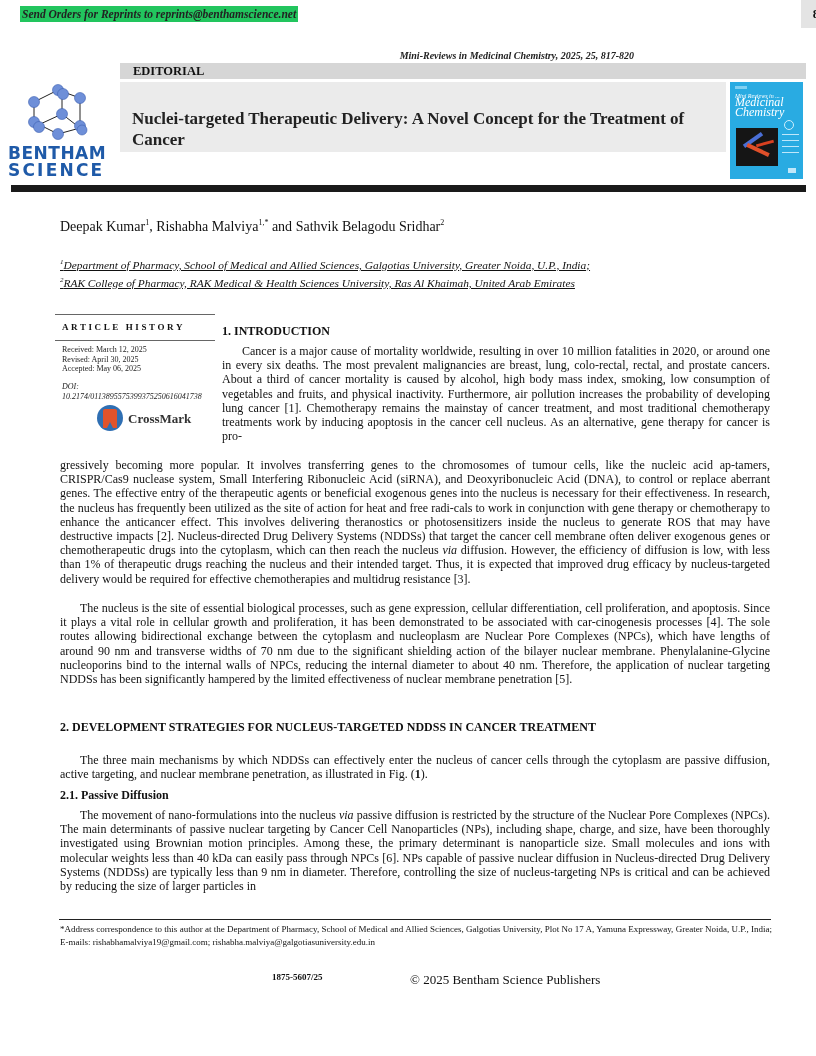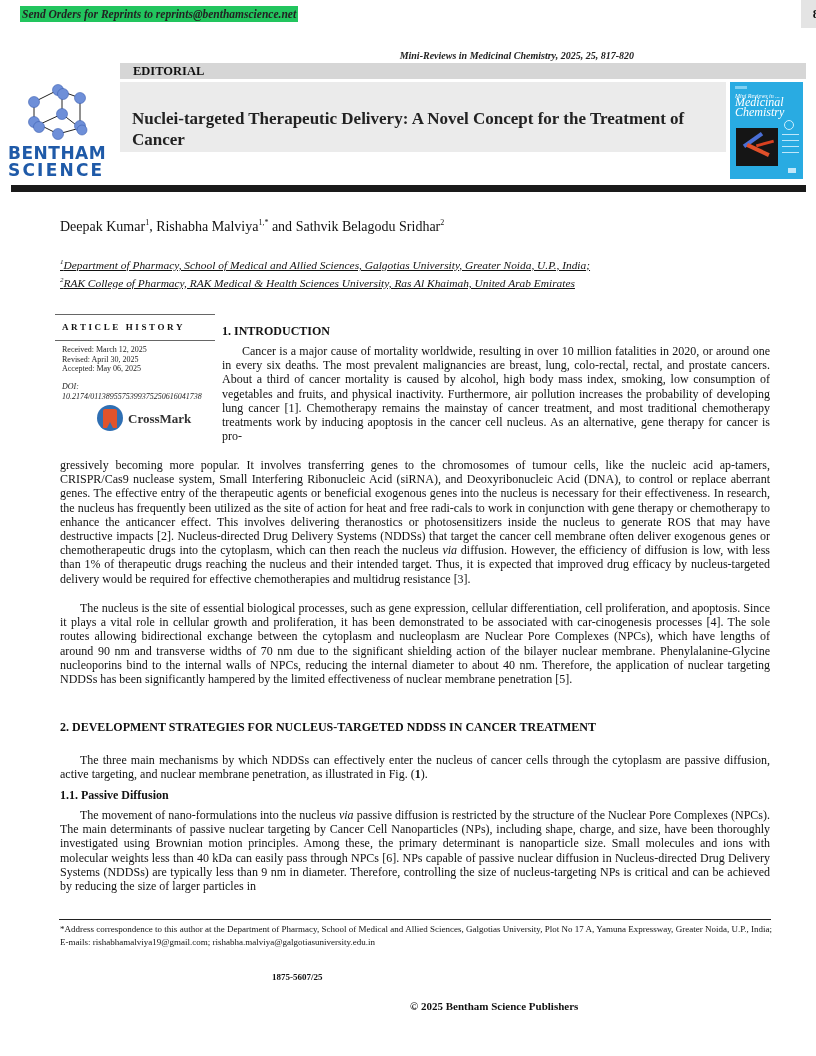--- a/index.html
+++ b/index.html
@@ -70,21 +70,21 @@
   .intro-p1b { left: 60px; top: 458px; width: 710px; }
   .p2 { left: 60px; top: 601px; width: 710px; text-indent: 20px; }
   .sec2-head { left: 60px; top: 720px; }
   .p3 { left: 60px; top: 742px; width: 710px; text-indent: 20px; margin-top: 11px; }
   .sec21-head { left: 60px; top: 788px; }
   .p4 { left: 60px; top: 808px; width: 710px; text-indent: 20px; }
 
   .foot-rule { left: 59px; top: 919px; width: 712px; height: 1px; background: #222; }
   .footnote { left: 60px; top: 923px; width: 712px; font-size: 9px; line-height: 13px; text-align: justify; }
   .issn { left: 272px; top: 972px; font-size: 9px; font-weight: bold; }
-  .copyright { left: 410px; top: 972px; font-size: 11px; font-weight: bold; margin-top: 28px; }
+  .copyright { left: 410px; top: 972px; font-size: 13px; font-weight: normal; }
 </style>
 </head>
 <body>
 
 <div class="abs reprint">Send Orders for Reprints to reprints@benthamscience.net</div>
 <div class="abs page-num">817</div>
 <div class="abs journal-line">Mini-Reviews in Medicinal Chemistry, 2025, 25, 817-820</div>
 
 <svg class="abs logo-svg" width="80" height="62" viewBox="0 0 80 62">
   <g stroke="#222" stroke-width="1" fill="none">
@@ -171,19 +171,19 @@
 </div>
 
 <div class="abs body-text h1 intro-head">1. INTRODUCTION</div>
 <div class="abs body-text intro-p1">Cancer is a major cause of mortality worldwide, resulting in over 10 million fatalities in 2020, or around one in every six deaths. The most prevalent malignancies are breast, lung, colo-rectal, rectal, and prostate cancers. About a third of cancer mortality is caused by alcohol, high body mass index, smoking, low consumption of vegetables and fruits, and physical inactivity. Furthermore, air pollution increases the probability of developing lung cancer [1]. Chemotherapy remains the mainstay of cancer treatment, and most traditional chemotherapy treatments work by inducing apoptosis in the cancer cell nucleus. As an alternative, gene therapy for cancer is pro-</div>
 <div class="abs body-text intro-p1b"><span>gressively becoming more popular. It involves transferring genes to the chromosomes of tumour cells, like the nucleic acid ap-tamers, CRISPR/Cas9 nuclease system, Small Interfering Ribonucleic Acid (siRNA), and Deoxyribonucleic Acid (DNA), to control or replace aberrant genes. The effective entry of the therapeutic agents or beneficial exogenous genes into the nucleus is necessary for their effectiveness. In research, the nucleus has frequently been utilized as the site of action for heat and free radi-cals to work in conjunction with gene therapy or chemotherapy to enhance the anticancer effect. This involves delivering theranostics or photosensitizers inside the nucleus to generate ROS that may have destructive impacts [2]. Nucleus-directed Drug Delivery Systems (NDDSs) that target the cancer cell membrane often deliver exogenous genes or chemotherapeutic drugs into the cytoplasm, which can then reach the nucleus </span><i>via</i><span> diffusion. However, the efficiency of diffusion is low, with less than 1% of therapeutic drugs reaching the nucleus and their intended target. Thus, it is expected that improved drug efficacy by nucleus-targeted delivery would be required for effective chemotherapies and multidrug resistance [3].</span></div>
 <div class="abs body-text p2">The nucleus is the site of essential biological processes, such as gene expression, cellular differentiation, cell proliferation, and apoptosis. Since it plays a vital role in cellular growth and proliferation, it has been demonstrated to be associated with car-cinogenesis processes [4]. The sole routes allowing bidirectional exchange between the cytoplasm and nucleoplasm are Nuclear Pore Complexes (NPCs), which have lengths of around 90 nm and transverse widths of 70 nm due to the significant shielding action of the bilayer nuclear membrane. Phenylalanine-Glycine nucleoporins bind to the internal walls of NPCs, reducing the internal diameter to about 40 nm. Therefore, the application of nuclear targeting NDDSs has been significantly hampered by the limited effectiveness of nuclear membrane penetration [5].</div>
 
 <div class="abs body-text h1 sec2-head">2. DEVELOPMENT STRATEGIES FOR NUCLEUS-TARGETED NDDSS IN CANCER TREATMENT</div>
 <div class="abs body-text p3"><span>The three main mechanisms by which NDDSs can effectively enter the nucleus of cancer cells through the cytoplasm are passive diffusion, active targeting, and nuclear membrane penetration, as illustrated in Fig. (</span><b>1</b><span>).</span></div>
 
-<div class="abs body-text h1 sec21-head">1.1. Passive Diffusion</div>
+<div class="abs body-text h1 sec21-head">2.1. Passive Diffusion</div>
 <div class="abs body-text p4"><span>The movement of nano-formulations into the nucleus </span><i>via</i><span> passive diffusion is restricted by the structure of the Nuclear Pore Complexes (NPCs). The main determinants of passive nuclear targeting by Cancer Cell Nanoparticles (NPs), including shape, charge, and size, have been thoroughly investigated using Brownian motion principles. Among these, the primary determinant is nanoparticle size. Small molecules and ions with molecular weights less than 40 kDa can easily pass through NPCs [6]. NPs capable of passive nuclear diffusion in Nucleus-directed Drug Delivery Systems (NDDSs) are typically less than 9 nm in diameter. Therefore, controlling the size of nucleus-targeting NPs is critical and can be achieved by reducing the size of larger particles in</span></div>
 
 <div class="abs foot-rule"></div>
 <div class="abs footnote">*Address correspondence to this author at the Department of Pharmacy, School of Medical and Allied Sciences, Galgotias University, Plot No 17 A, Yamuna Expressway, Greater Noida, U.P., India; E-mails: rishabhamalviya19@gmail.com; rishabha.malviya@galgotiasuniversity.edu.in</div>
 <div class="abs issn">1875-5607/25</div>
 <div class="abs copyright">© 2025 Bentham Science Publishers</div>
 
 </body></html>

